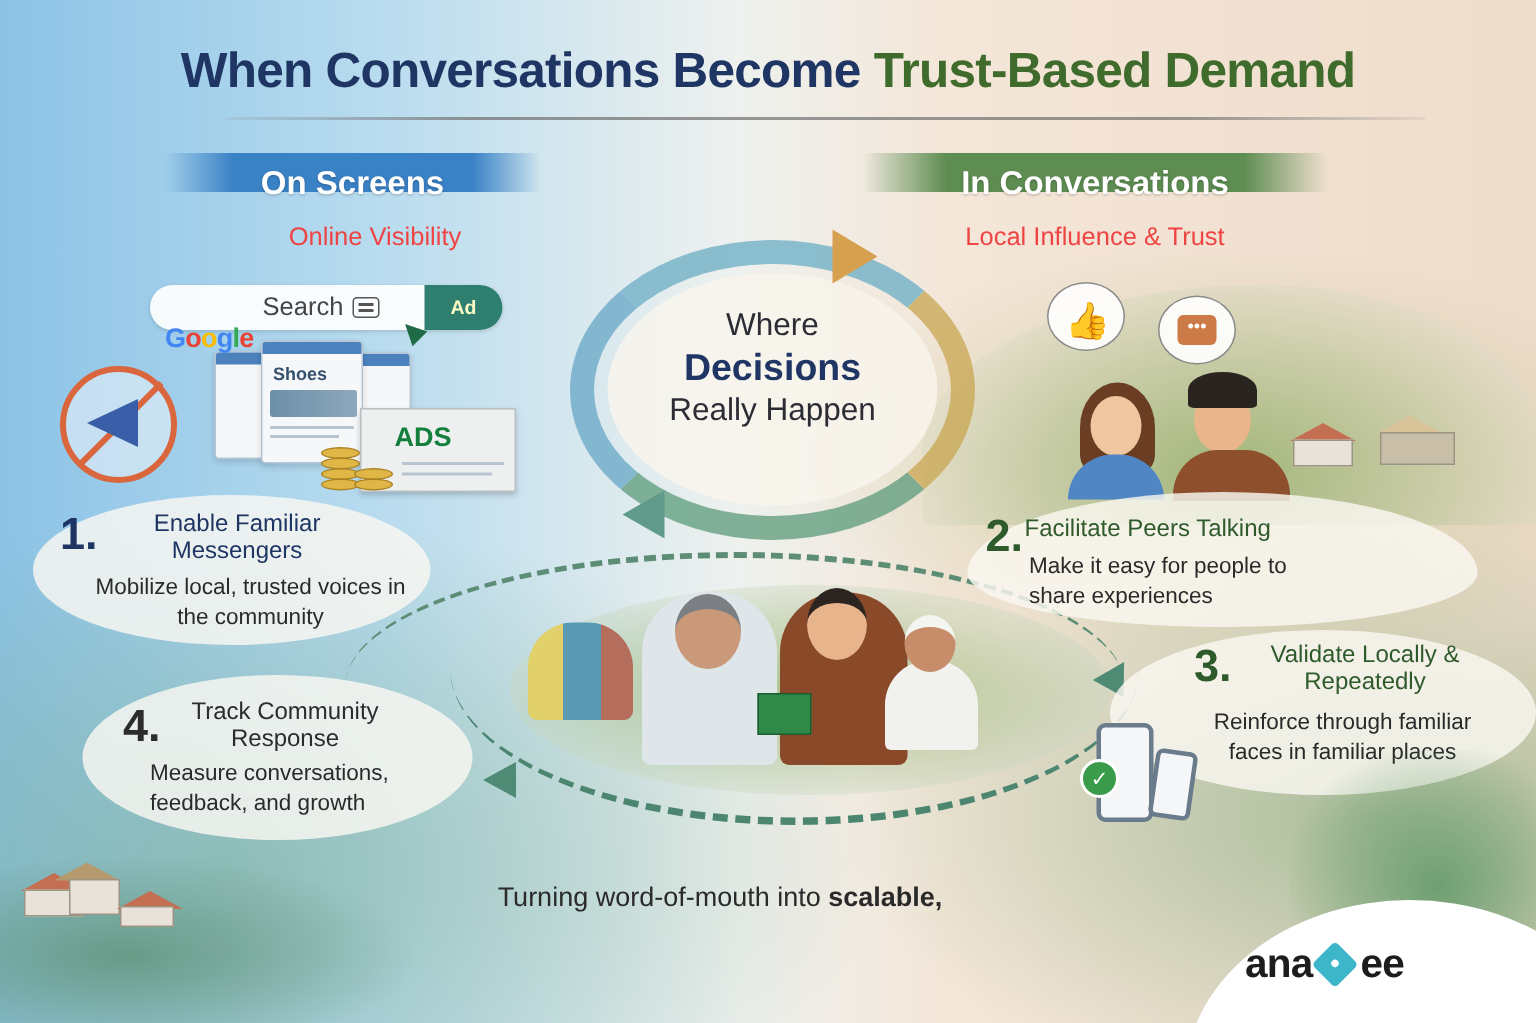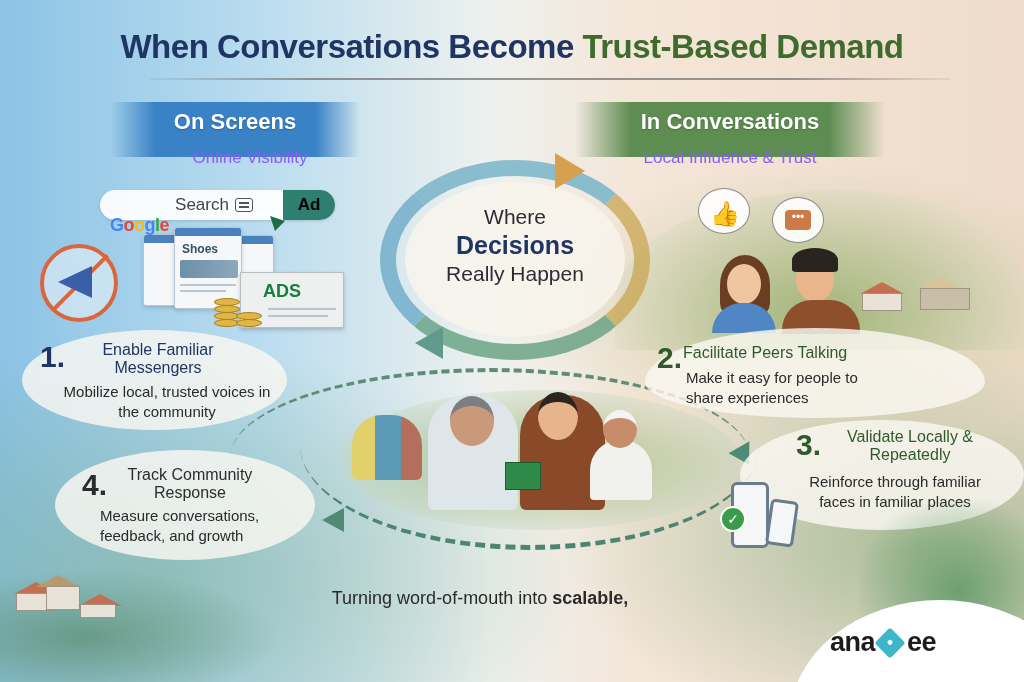--- a/index.html
+++ b/index.html
@@ -21,48 +21,48 @@
     font-size: 33px; font-weight: 700; color: #1f3563; letter-spacing: -0.5px;
   }
   .title .green { color: #3f6b2c; }
   .title-rule {
     left: 150px; top: 78px; width: 800px; height: 2px;
     background: linear-gradient(90deg, rgba(120,120,120,0.1), rgba(110,110,110,0.7) 20%, rgba(110,110,110,0.7) 80%, rgba(120,120,120,0.1));
   }
 
   
   .banner {
-    height: 55px; top: 102px; text-align: center; line-height: 40px;
+    height: 26px; top: 102px; text-align: center; line-height: 40px;
     font-size: 22px; font-weight: 700; color: #fff;
     text-shadow: 0 1px 2px rgba(0,0,0,0.25);
   }
   .banner.blue { left: 110px; width: 250px; background: linear-gradient(90deg, rgba(60,130,200,0) 0%, #3a82c6 18%, #3a82c6 82%, rgba(60,130,200,0) 100%); }
   .banner.green { left: 575px; width: 310px; background: linear-gradient(90deg, rgba(80,130,70,0) 0%, #5e8d52 18%, #5e8d52 82%, rgba(80,130,70,0) 100%); }
-  .sub { top: 148px; font-size: 17px; color: #8b5cf6; text-align: center; }
+  .sub { top: 148px; font-size: 17px; color: #ef4444; text-align: center; }
   .sub.left { left: 150px; width: 200px; }
   .sub.right { left: 600px; width: 260px; }
 
   
   .gsearch {
     left: 100px; top: 190px; width: 235px; height: 30px;
     background: rgba(255,255,255,0.92); border-radius: 16px;
     box-shadow: 0 1px 3px rgba(0,0,0,0.15);
     display: flex; align-items: center; padding-left: 10px;
   }
   .g-logo { font-size: 18px; font-weight: 700; letter-spacing: -0.5px; margin-top: 40px; }
   .g-logo span:nth-child(1){color:#4285f4}.g-logo span:nth-child(2){color:#ea4335}
   .g-logo span:nth-child(3){color:#fbbc05}.g-logo span:nth-child(4){color:#4285f4}
   .g-logo span:nth-child(5){color:#34a853}.g-logo span:nth-child(6){color:#ea4335}
   .g-search-text { font-size: 17px; color: #444; margin-left: 6px; }
   .g-menu { width: 18px; height: 14px; border: 1.5px solid #555; border-radius: 3px; margin-left: 6px; position: relative; }
   .g-menu::before, .g-menu::after { content:""; position:absolute; left:3px; right:3px; height:1.5px; background:#555; }
   .g-menu::before { top: 3px; } .g-menu::after { top: 7px; }
   .ad-pill {
     position: absolute; right: 0; top: 0; height: 30px; width: 52px;
-    background: #2e7f70; color: #000000; font-weight: 700; font-size: 17px;
+    background: #2e7f70; color: #fef9c3; font-weight: 700; font-size: 13px;
     border-radius: 0 16px 16px 0; text-align: center; line-height: 30px;
   }
   .cursor { left: 268px; top: 214px; width: 0; height: 0; border-left: 7px solid transparent; border-right: 7px solid transparent; border-bottom: 14px solid #1f6b46; transform: rotate(-45deg); }
 
   
   .win { background: #f5f7f9; border: 1px solid #b7c6d4; border-radius: 3px; box-shadow: 0 2px 4px rgba(0,0,0,0.15); }
   .win .bar { height: 8px; background: #4b82bd; border-radius: 2px 2px 0 0; }
   .win1 { left: 143px; top: 234px; width: 40px; height: 72px; }
   .win2 { left: 174px; top: 227px; width: 68px; height: 82px; }
   .win3 { left: 222px; top: 235px; width: 52px; height: 70px; }

